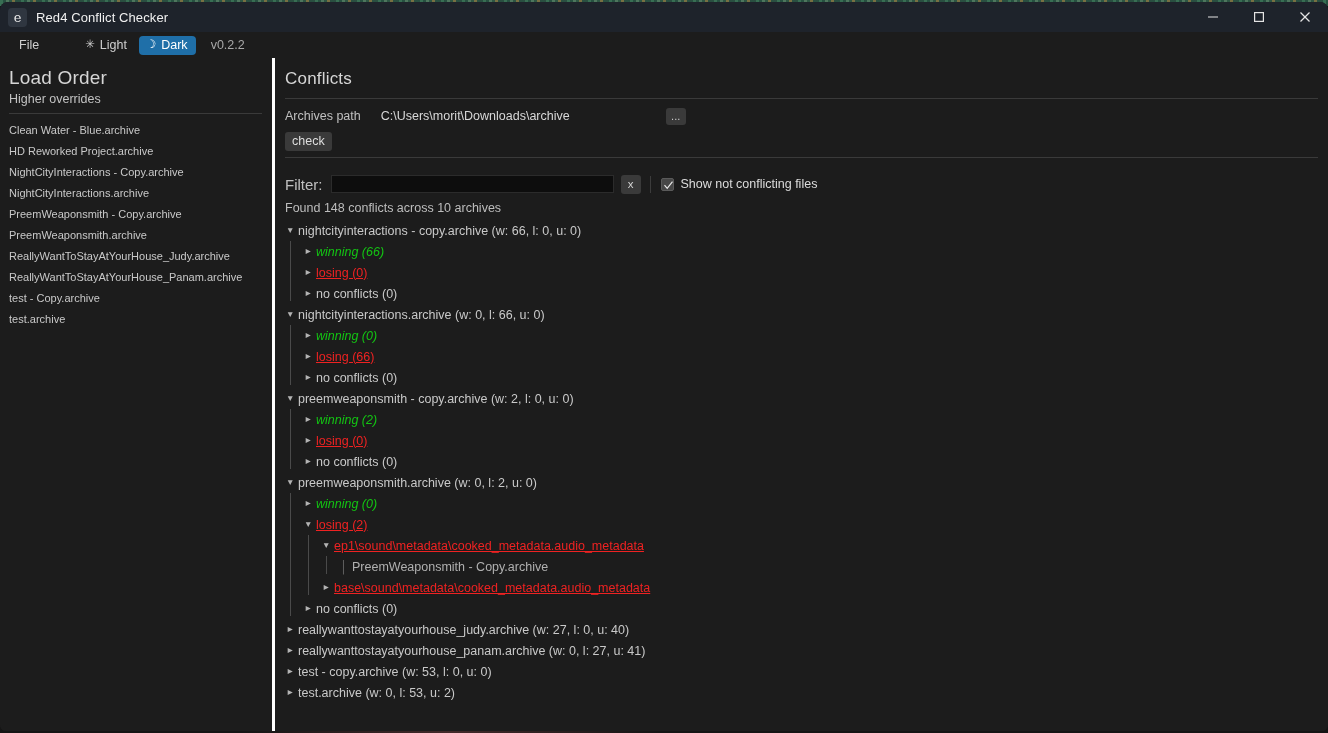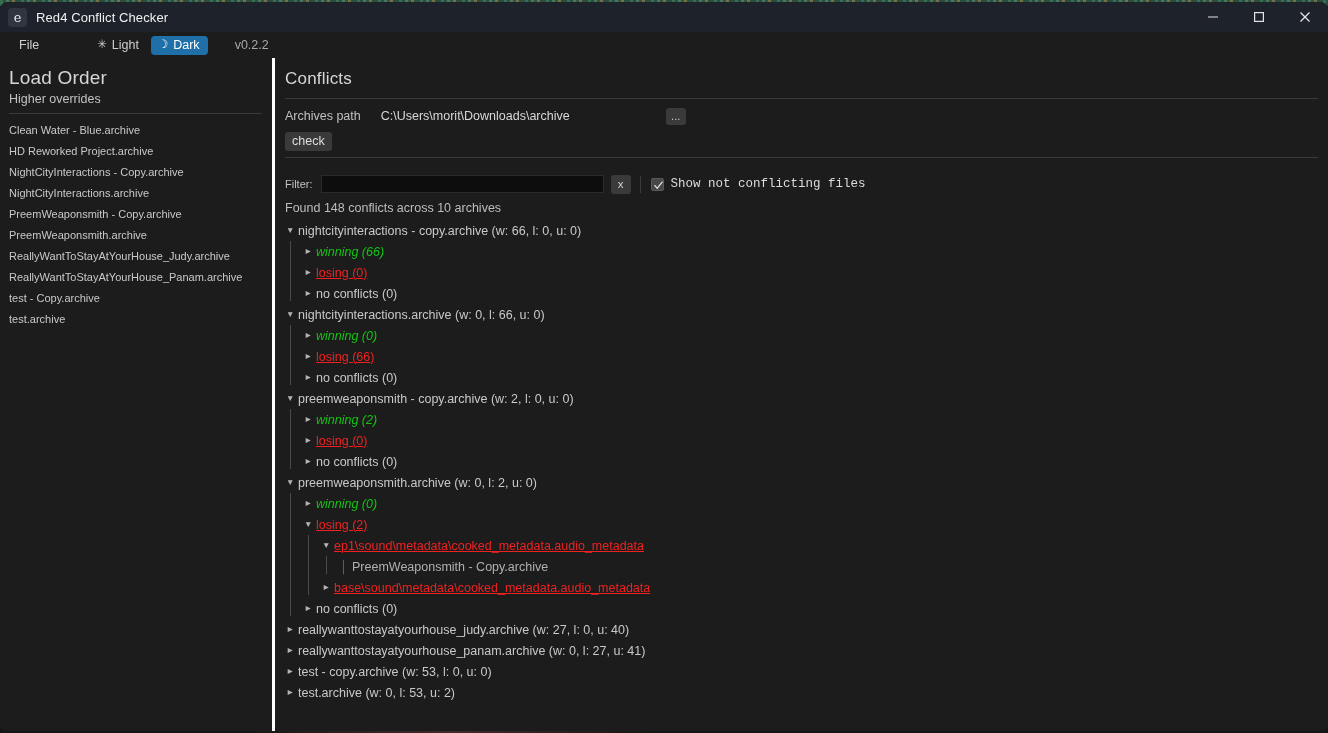--- a/index.html
+++ b/index.html
@@ -93,21 +93,21 @@
   .win-btn svg { display: block; }
 
   
   .menubar {
     height: 26px;
     background: #1c1c1c;
     display: flex;
     align-items: center;
     flex: 0 0 auto;
     padding-left: 12px;
-    gap: 16px;
+    gap: 4px;
   }
   .menu-item {
     font-size: 12.5px;
     color: #cfcfcf;
     padding: 3px 7px;
     border-radius: 3px;
   }
   .theme-group { display: flex; align-items: center; margin-left: 28px; gap: 4px; }
   .theme-btn {
     display: flex; align-items: center; gap: 5px;
@@ -221,21 +221,21 @@
     padding: 2px 7px 3px 7px;
     font-family: "Liberation Sans", sans-serif;
   }
 
   .filter-row {
     display: flex;
     align-items: center;
     margin-top: 9px;
     height: 20px;
   }
-  .filter-label { font-size: 11px; color: #c0c0c0; }
+  .filter-label { font-size: 15px; color: #c0c0c0; }
   .filter-input {
     margin-left: 8px;
     width: 283px;
     height: 18px;
     background: #0d0d0d;
     border: 1px solid #2b2b2b;
     color: #dddddd;
     font-size: 12.5px;
     padding: 0 4px;
     font-family: "Liberation Sans", sans-serif;
@@ -248,21 +248,21 @@
     border: 0; border-radius: 3px;
     color: #d4d4d4;
     font-size: 11.5px;
     font-family: "Liberation Sans", sans-serif;
   }
   .vsep {
     width: 1px; height: 17px;
     background: #3c3c3c;
     margin: 0 10px 0 9px;
   }
-  .cb-wrap { display: flex; align-items: center; gap: 7px; font-family: Liberation Mono, monospace; }
+  .cb-wrap { display: flex; align-items: center; gap: 7px; }
   .cb-box {
     width: 13px; height: 13px;
     background: #474747;
     border: 1px solid #5a5a5a;
     border-radius: 2px;
     position: relative;
   }
   .cb-box svg { position: absolute; top: 1px; left: 1px; }
   .cb-label { font-size: 12.5px; color: #dcdcdc; }
 

